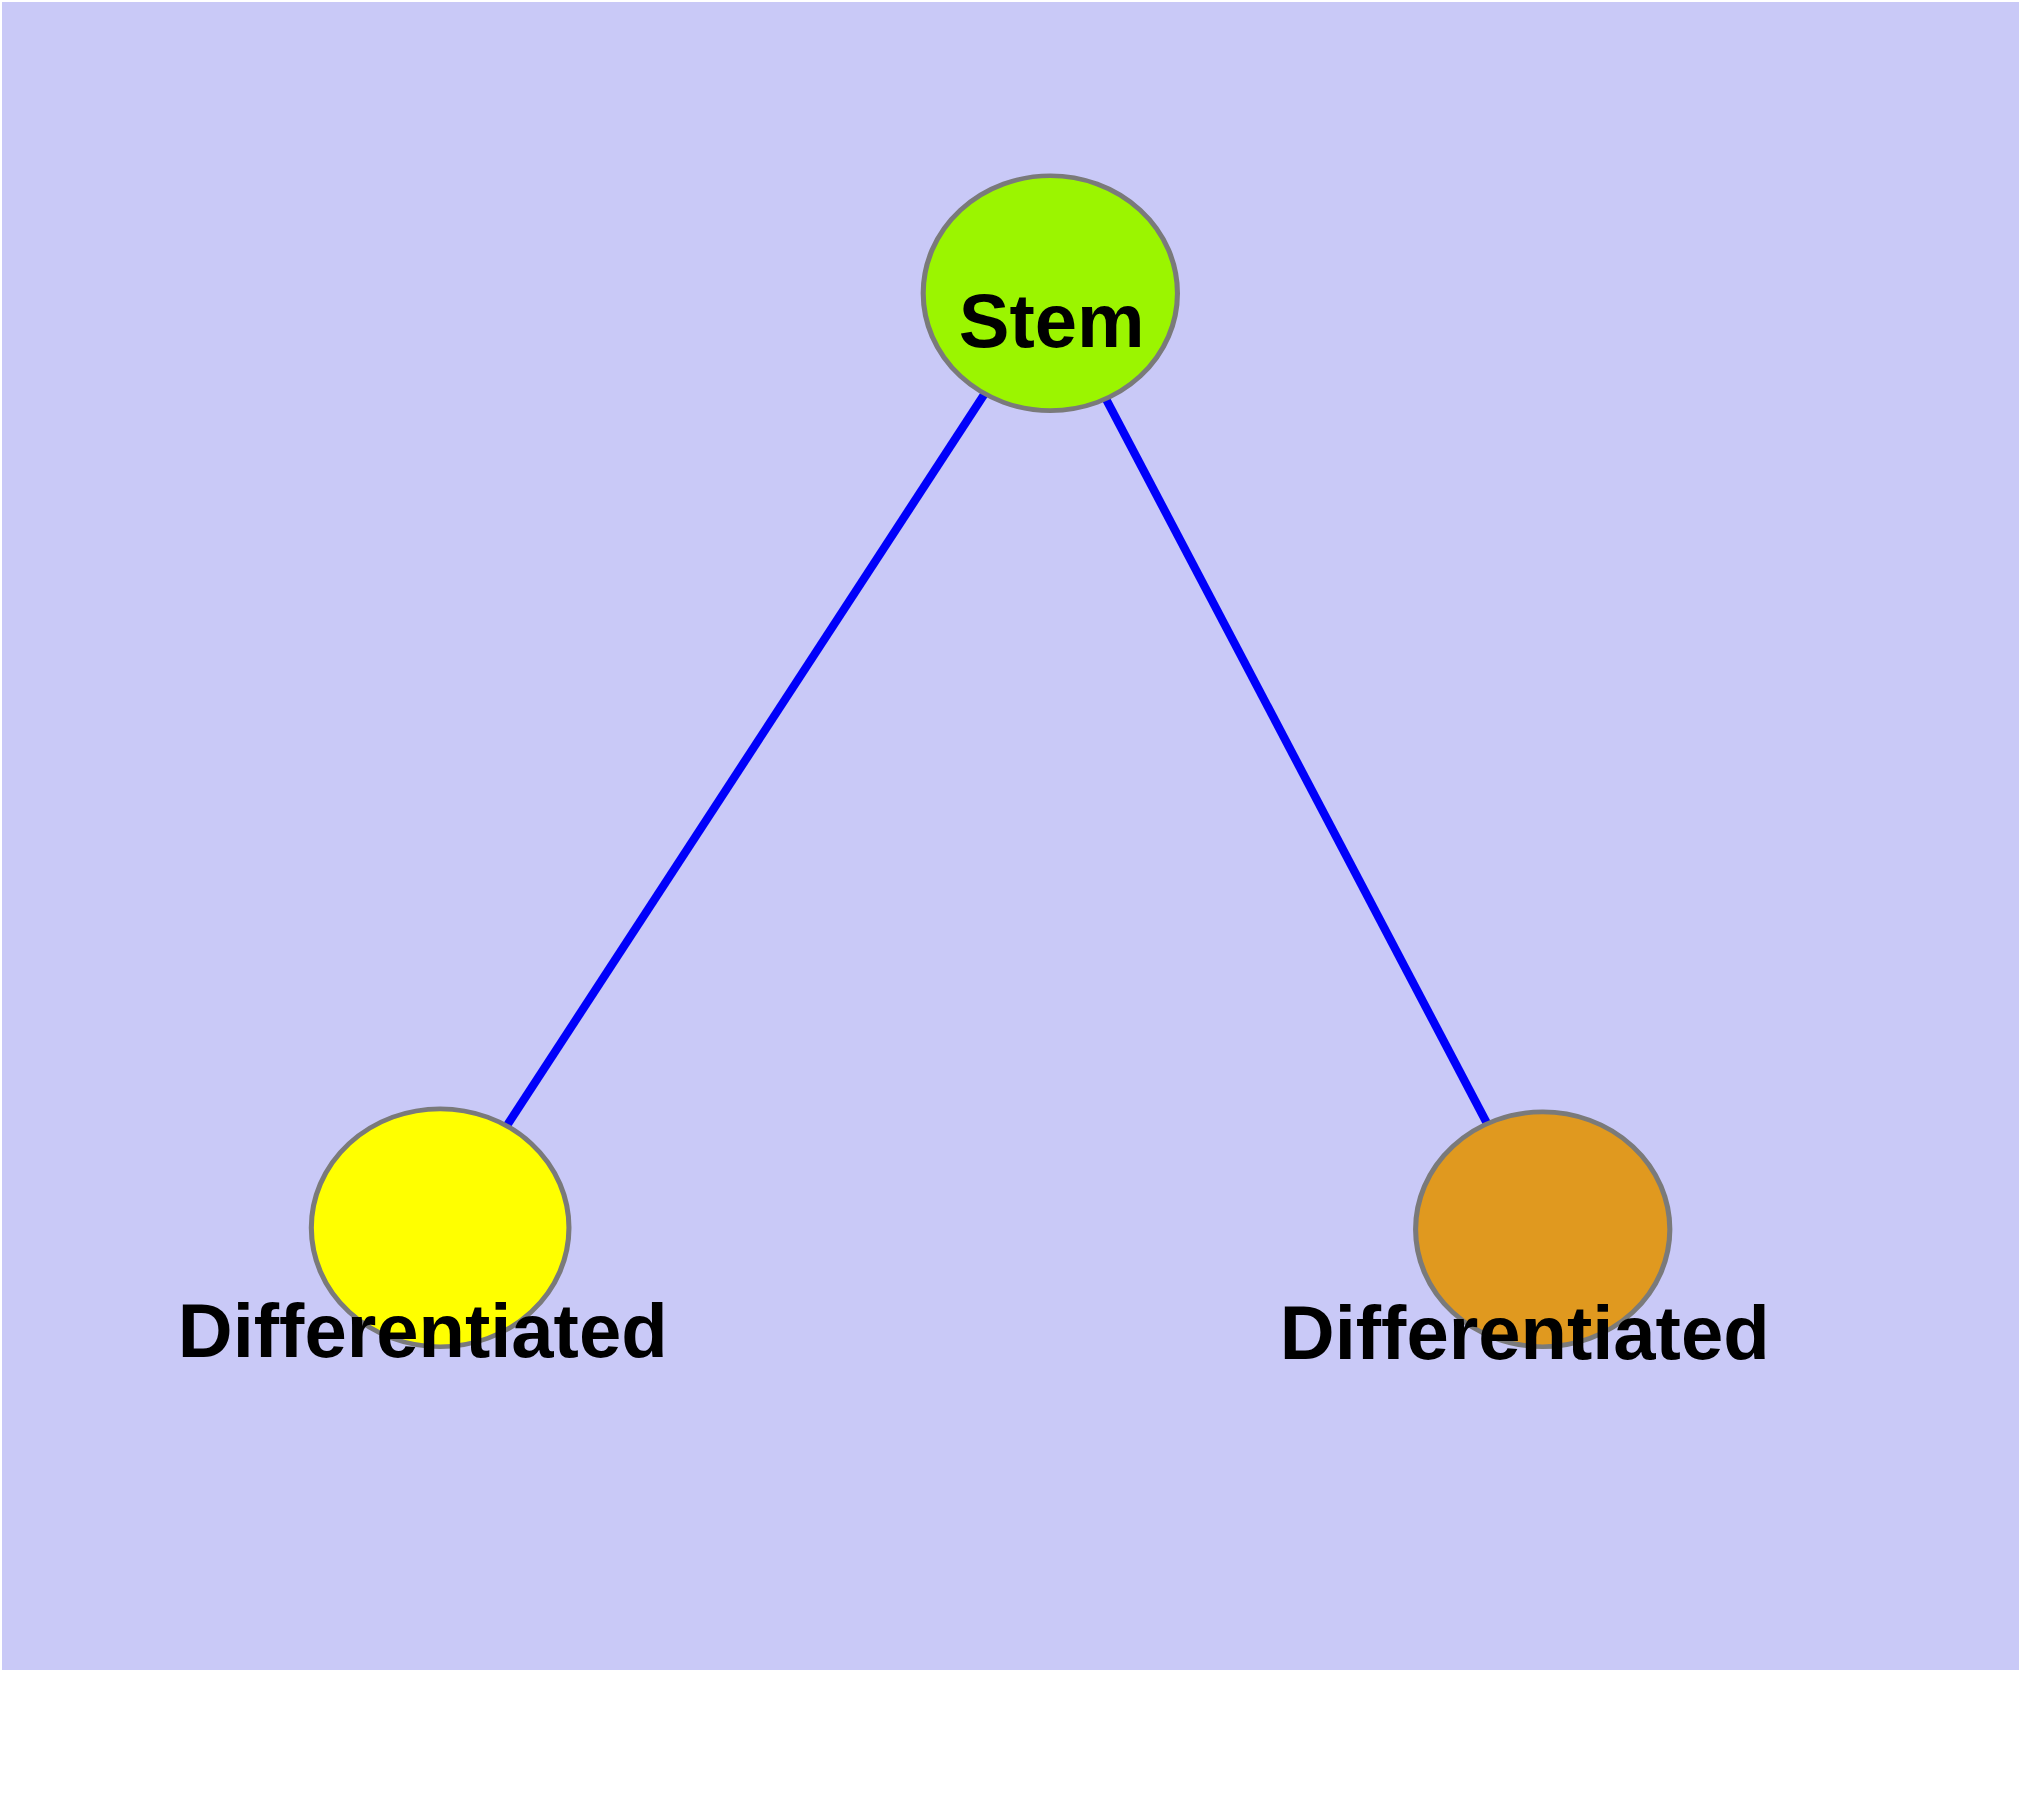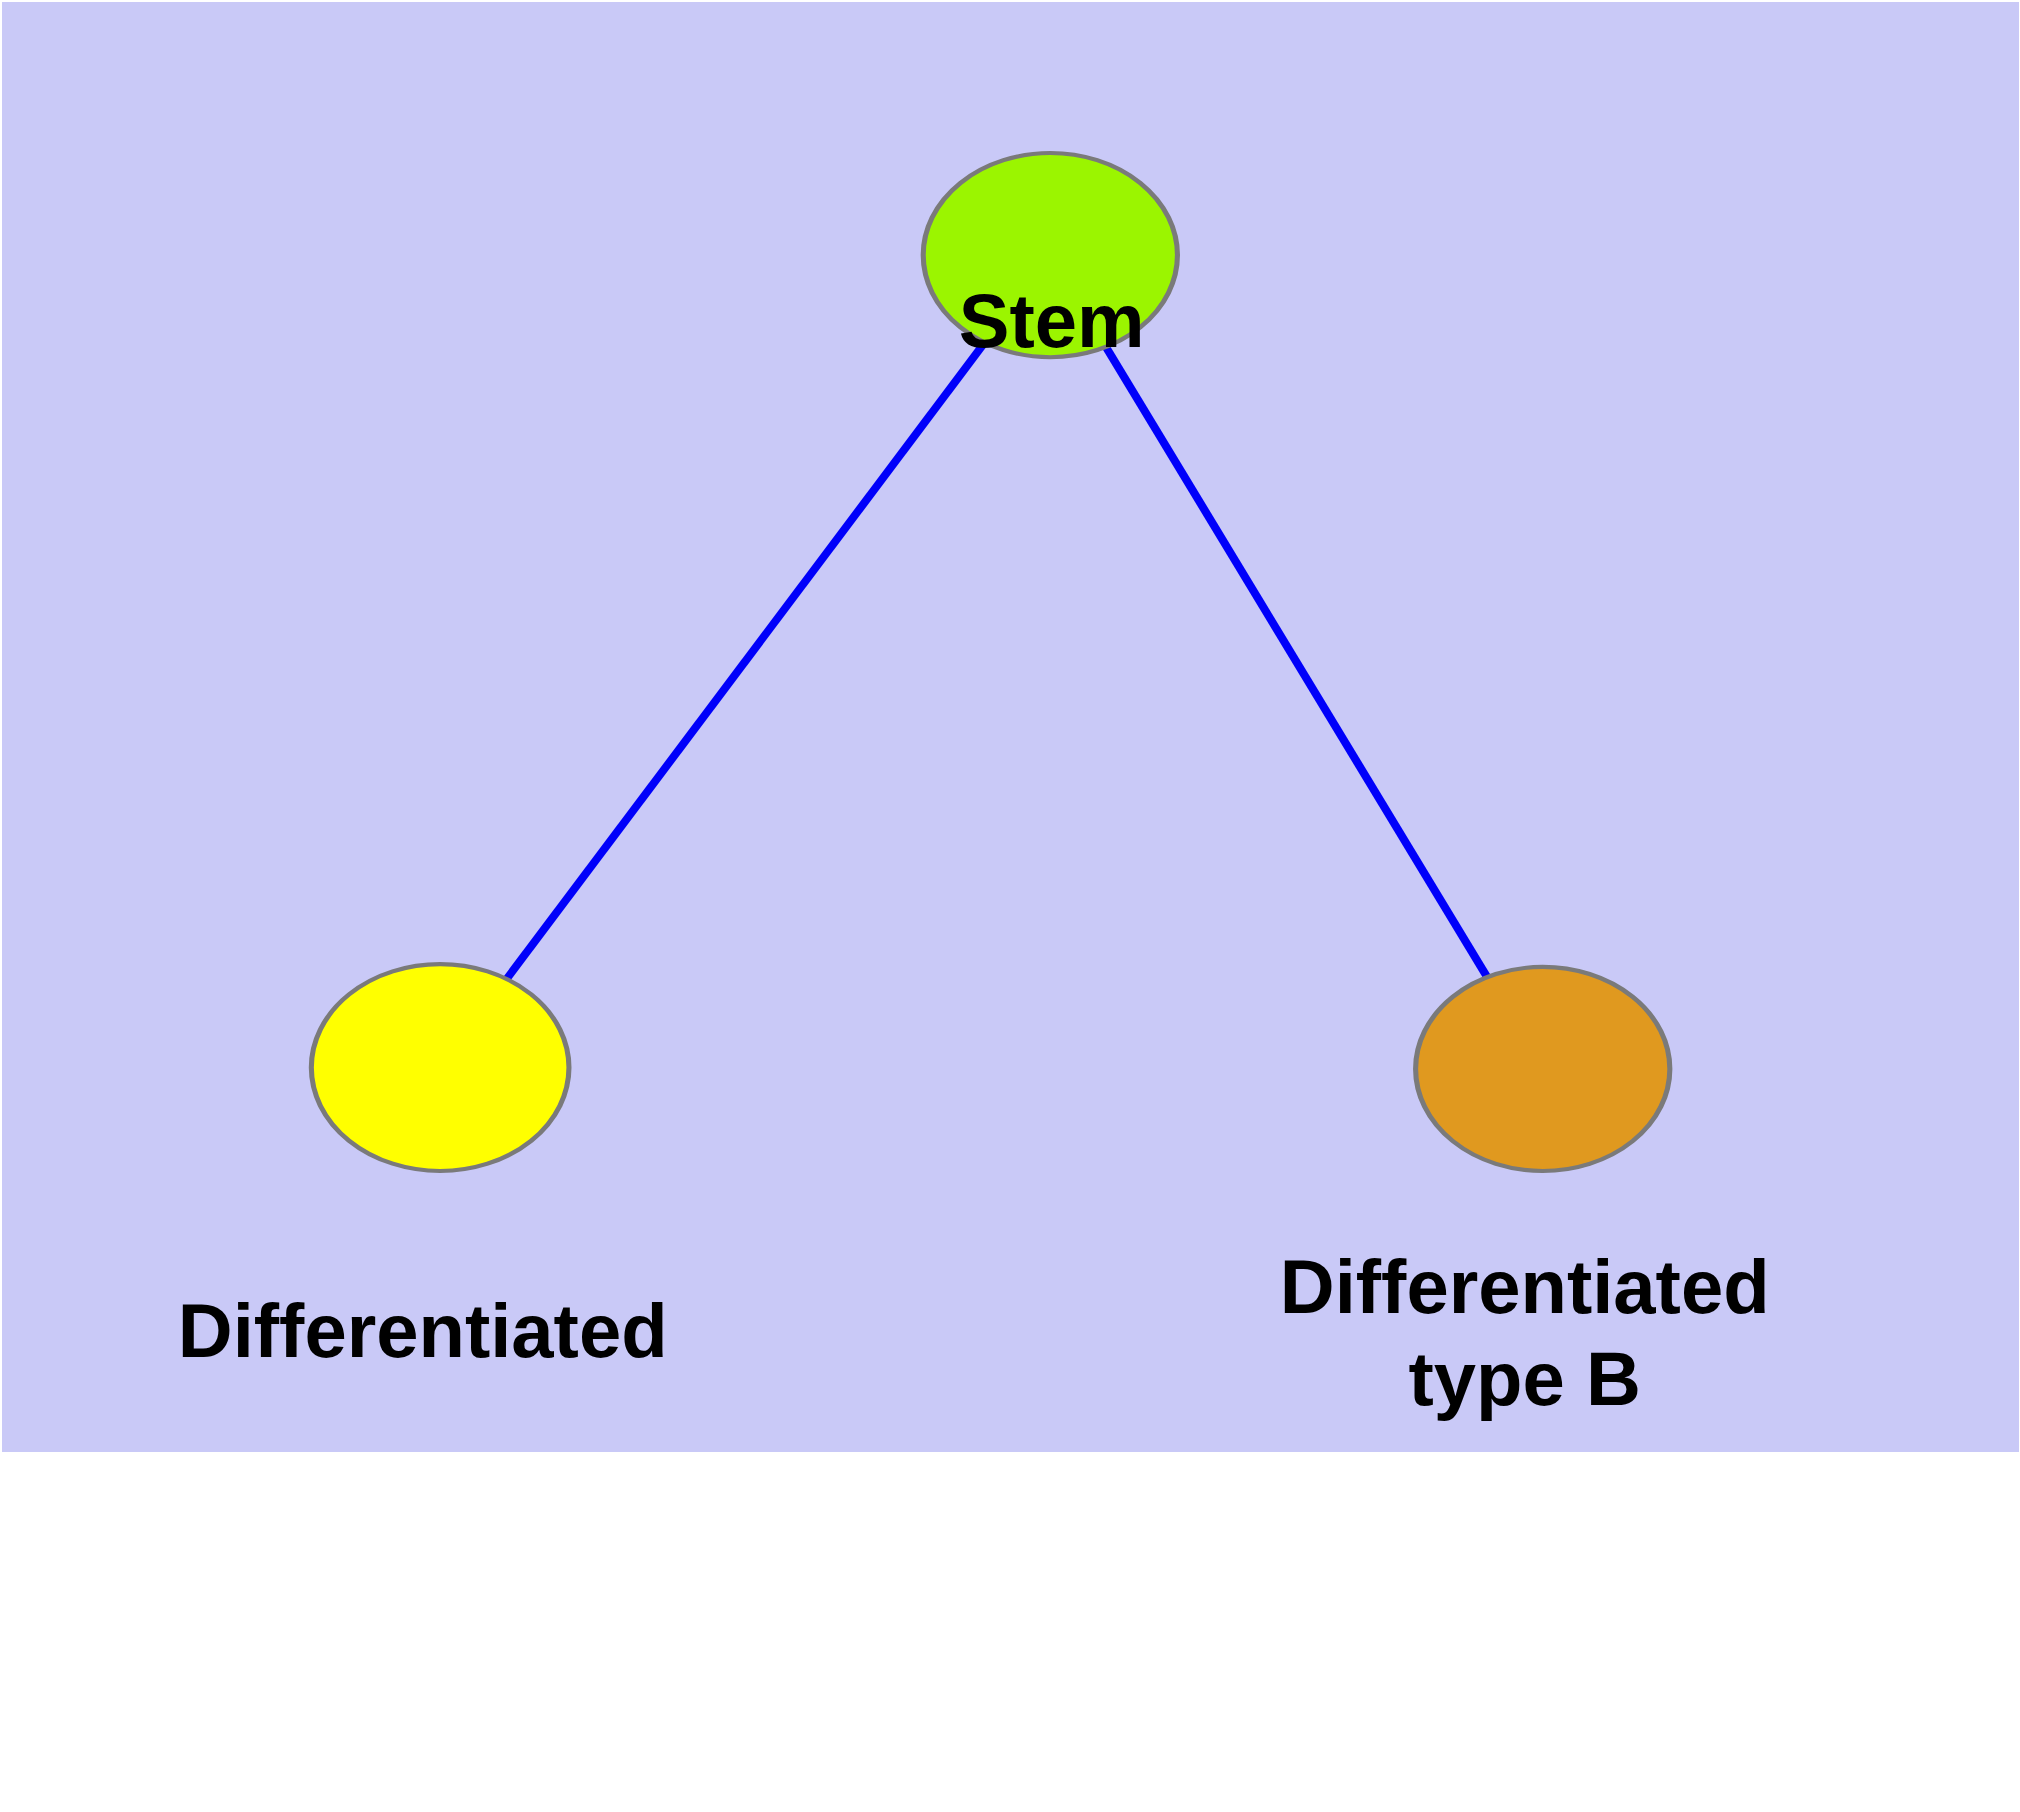--- a/index.html
+++ b/index.html
@@ -13,21 +13,21 @@
     width: 2021px;
     height: 1812px;
     background: #ffffff;
     overflow: hidden;
   }
   #plot-area {
     position: absolute;
     left: 1.7px;
     top: 1.7px;
     width: 2017px;
-    height: 1450px;
+    height: 1668px;
   }
   #graph-svg {
     position: absolute;
     left: 0;
     top: 0;
     width: 100%;
     height: 100%;
   }
   .node-label {
     position: absolute;
@@ -61,17 +61,16 @@
     <div class="node-label" style="left: 1050px; top: 319px; color: rgb(0, 0, 0);">
       <div>Stem</div>
     </div>
 
     <div class="node-label" style="left: 421px; top: 1329px; color: rgb(0, 0, 0);">
       <div>Differentiated</div>
     </div>
 
     <div class="node-label" style="left: 1523px; top: 1331px; color: rgb(0, 0, 0);">
       <div>Differentiated</div>
-      <div>type B</div>
     </div>
   </div>
 </div>
 
 
 </body></html>

